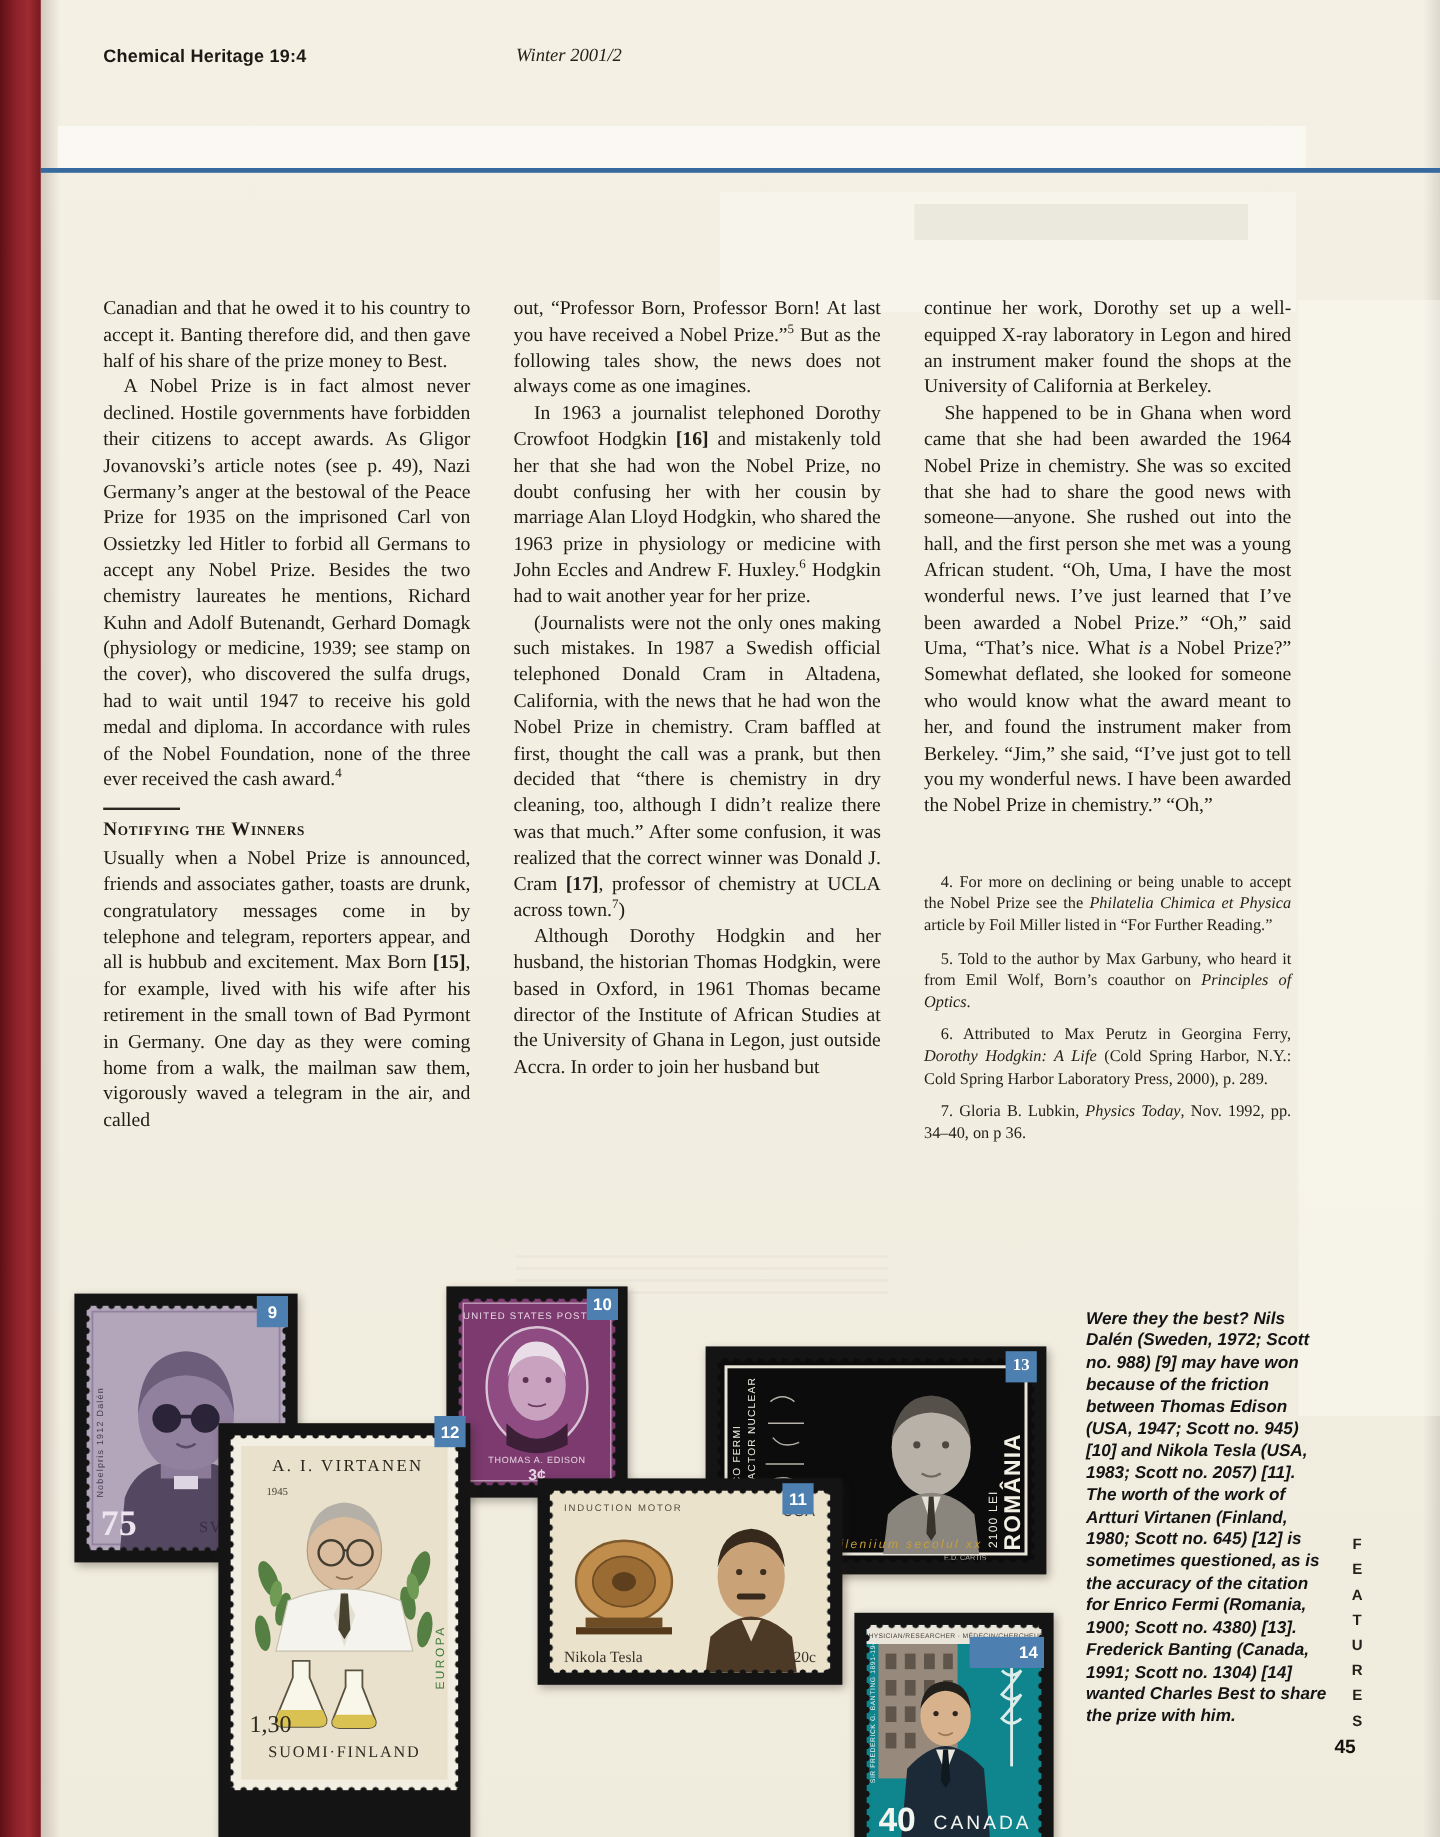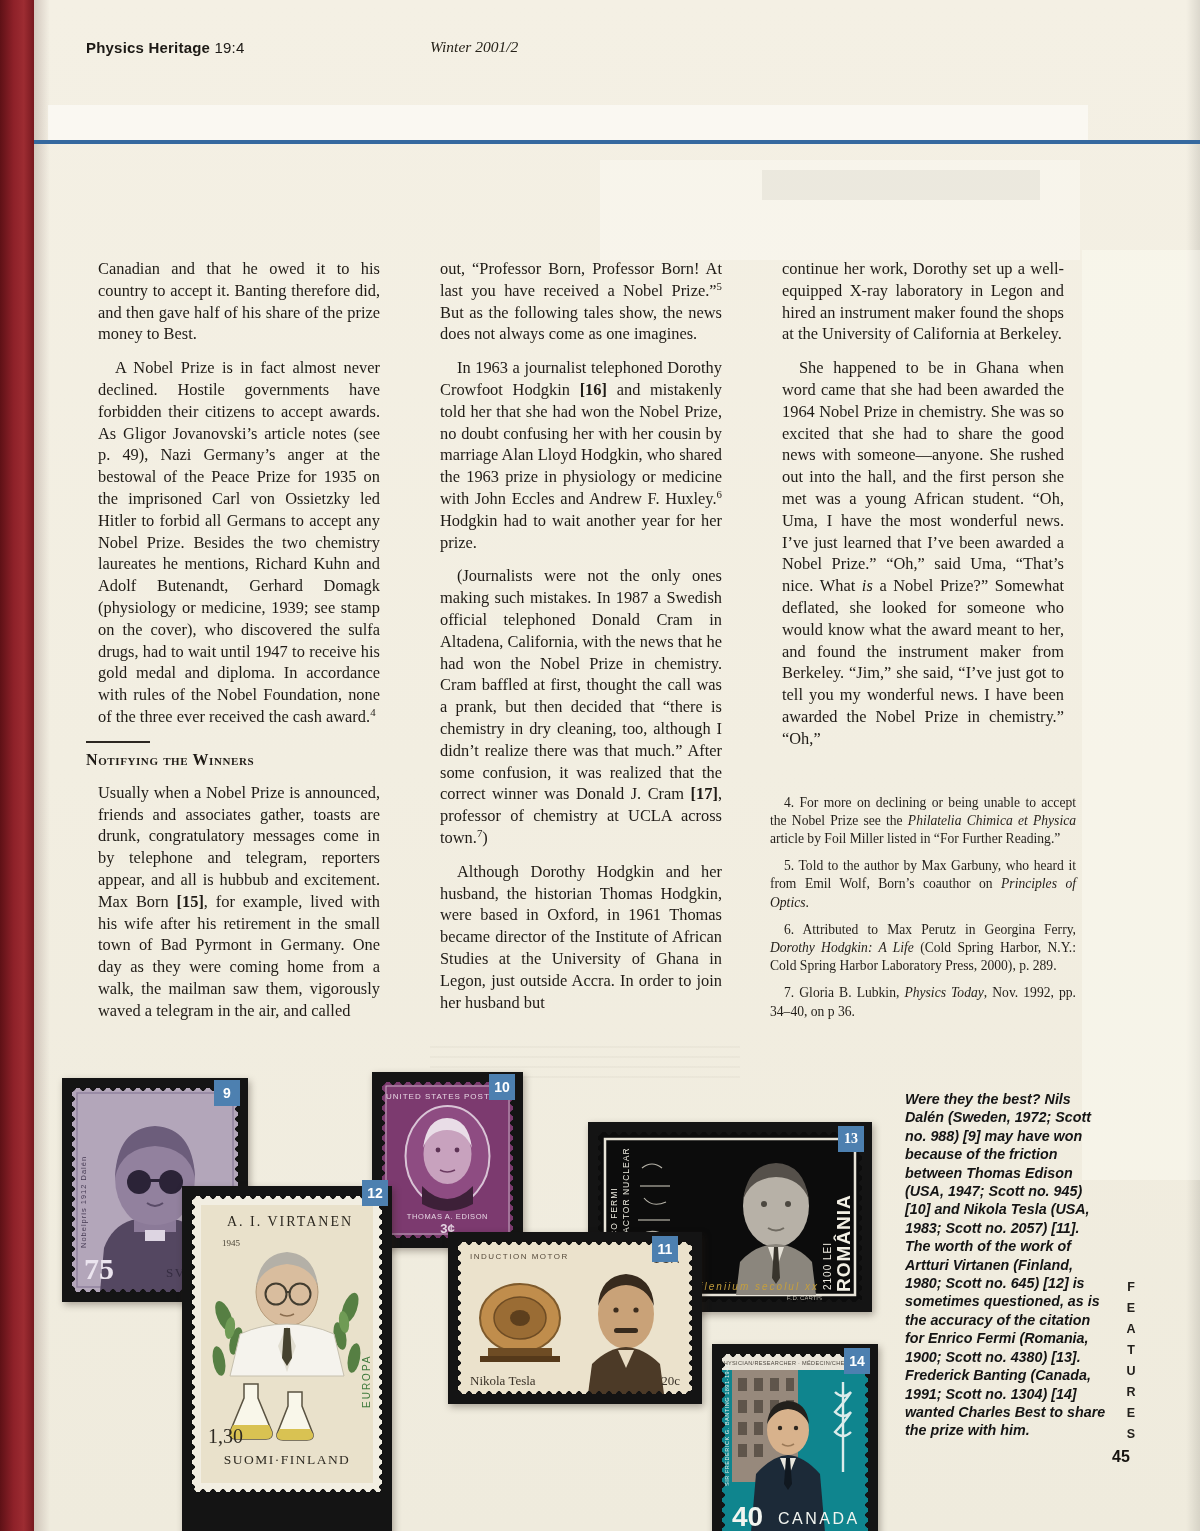--- a/index.html
+++ b/index.html
@@ -15,27 +15,27 @@
         background:linear-gradient(270deg,rgba(0,0,0,.10),rgba(0,0,0,0));}
   
   .ghost{position:absolute;pointer-events:none;}
   .gb1{left:48px;top:105px;width:1040px;height:36px;background:rgba(255,255,253,.55);}
   .gb2{left:600px;top:160px;width:480px;height:100px;background:rgba(255,255,250,.35);}
   .gb3{left:1082px;top:250px;width:118px;height:930px;background:rgba(255,255,248,.38);}
   .gb4{left:762px;top:170px;width:278px;height:30px;background:rgba(140,130,112,.10);}
   .gb5{left:430px;top:1046px;width:310px;height:40px;background:repeating-linear-gradient(180deg,rgba(120,112,96,.05) 0 2px,rgba(0,0,0,0) 2px 10px);}
   
   .hdr-left{position:absolute;left:86px;top:39px;font:700 15px "Liberation Sans",sans-serif;color:#1d1a16;letter-spacing:.2px;}
-  .hdr-left .issue{font-weight:400;}
+  .hdr-left .issue{font-weight:700;}
   .hdr-center{position:absolute;left:430px;top:38px;font:italic 400 15.5px "Liberation Serif",serif;color:#262219;}
   .blue-rule{position:absolute;left:34px;top:140px;width:1166px;height:4px;background:#36699f;}
   
   .col{position:absolute;width:306px;top:246px;}
   .col1{left:86px;} .col2{left:428px;} .col3{left:770px;}
-  .body{font:16.4px/21.8px "Liberation Serif",serif;text-align:justify;margin:12px;color:#1f1b16;}
+  .body{font:16.4px/21.8px "Liberation Serif",serif;text-align:justify;margin:0;color:#1f1b16;}
   .indent{text-indent:17px;}
   .heading-rule{width:64px;height:2px;background:#2c2721;margin:13px 0 6px;}
   .sc{font:700 16px/21px "Liberation Serif",serif;font-variant:small-caps;letter-spacing:.6px;margin:0 0 2px;color:#1f1b16;}
   sup{font-size:.66em;line-height:0;}
   .footnotes{margin-top:44px;}
   .footnote{font:13.6px/18.2px "Liberation Serif",serif;text-align:justify;text-indent:14px;margin:0 0 9px;color:#221e19;}
   
   .mat{position:absolute;background:#141414;box-shadow:2px 3px 7px rgba(40,30,20,.35);}
   .stamp{position:absolute;left:10px;top:10px;}
   .stamp svg{display:block;}
@@ -69,21 +69,21 @@
   <div class="edge-shadow-left"></div>
   <div class="edge-shadow-right"></div>
 
   <div class="ghost gb1"></div>
   <div class="ghost gb2"></div>
   <div class="ghost gb3"></div>
   <div class="ghost gb4"></div>
   <div class="ghost gb5"></div>
 
   <div class="hdr-left">
-    <span>Physics Heritage</span>
+    <span>Chemical Heritage</span>
     <span class="issue">19:4</span>
   </div>
   <div class="hdr-center">Winter 2001/2</div>
   <div class="blue-rule"></div>
 
   <div class="col col1">
     <p class="body">Canadian and that he owed it to his country to accept it. Banting therefore did, and then gave half of his share of the prize money to Best.</p>
     <p class="body indent">A Nobel Prize is in fact almost never declined. Hostile governments have forbidden their citizens to accept awards. As Gligor Jovanovski’s article notes (see p. 49), Nazi Germany’s anger at the bestowal of the Peace Prize for 1935 on the imprisoned Carl von Ossietzky led Hitler to forbid all Germans to accept any Nobel Prize. Besides the two chemistry laureates he mentions, Richard Kuhn and Adolf Butenandt, Gerhard Domagk (physiology or medicine, 1939; see stamp on the cover), who discovered the sulfa drugs, had to wait until 1947 to receive his gold medal and diploma. In accordance with rules of the Nobel Foundation, none of the three ever received the cash award.<sup>4</sup></p>
     <div class="heading-rule"></div>
     <h3 class="sc">Notifying the Winners</h3>
@@ -288,21 +288,21 @@
         <path d="M60 90 Q66 94 72 90" stroke="#9c7a58" stroke-width="1.6" fill="none"></path>
         <path d="M28 190 L34 120 Q50 102 66 101 Q82 102 98 120 L104 190 Z" fill="#1c2a38"></path>
         <path d="M58 104 L74 104 L66 124 Z" fill="#e9e7de"></path>
         <path d="M64 104 L68 104 L70 130 L66 136 L62 130 Z" fill="#101820"></path>
         <text transform="translate(7 132) rotate(-90)" font-size="5.6" fill="#e9f0ee" letter-spacing=".5">SIR FREDERICK G. BANTING 1891-1941</text>
         <text x="10" y="172" font-size="28" font-weight="bold" fill="#f2f5f0">40</text>
         <text x="56" y="170" font-size="16" fill="#f2f5f0" letter-spacing="2.5">CANADA</text>
       </svg>
       <div class="perf"></div>
     </div>
-    <div class="badge" style="right:8px;top:4px;">14</div>
+    <div class="badge" style="right:8px;top:20px;padding-left:36px;">14</div>
   </div>
 
   <div class="caption"><b>Were they the best?</b> Nils Dalén (Sweden, 1972; Scott no. 988) [9] may have won because of the friction between Thomas Edison (USA, 1947; Scott no. 945) [10] and Nikola Tesla (USA, 1983; Scott no. 2057) [11]. The worth of the work of Artturi Virtanen (Finland, 1980; Scott no. 645) [12] is sometimes questioned, as is the accuracy of the citation for Enrico Fermi (Romania, 1900; Scott no. 4380) [13]. Frederick Banting (Canada, 1991; Scott no. 1304) [14] wanted Charles Best to share the prize with him.</div>
 
   <div class="features">FEATURES</div>
   <div class="pagenum">45</div>
 
 </div>
 
 </body></html>

